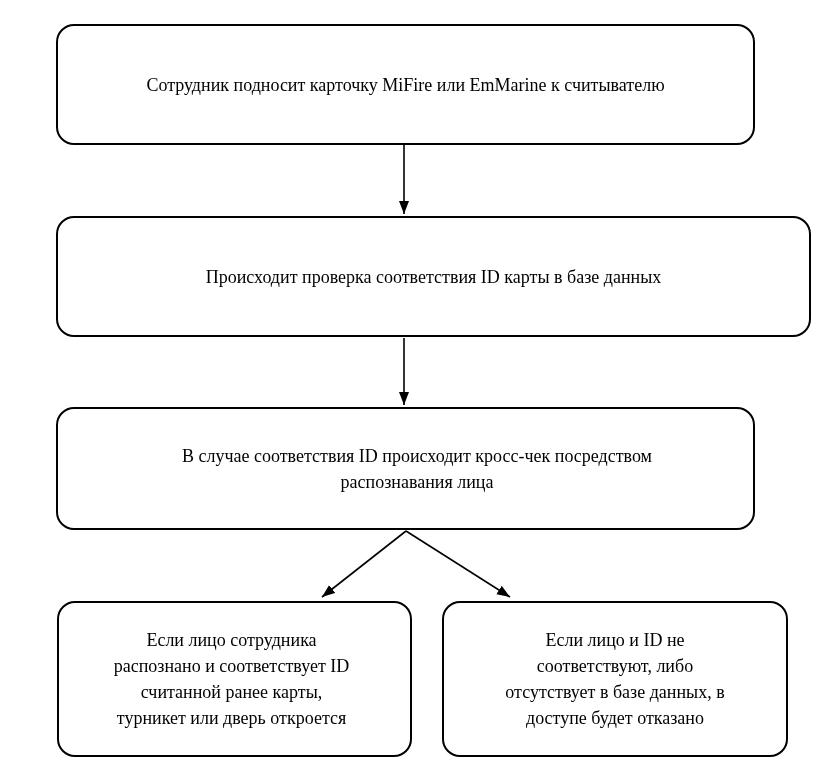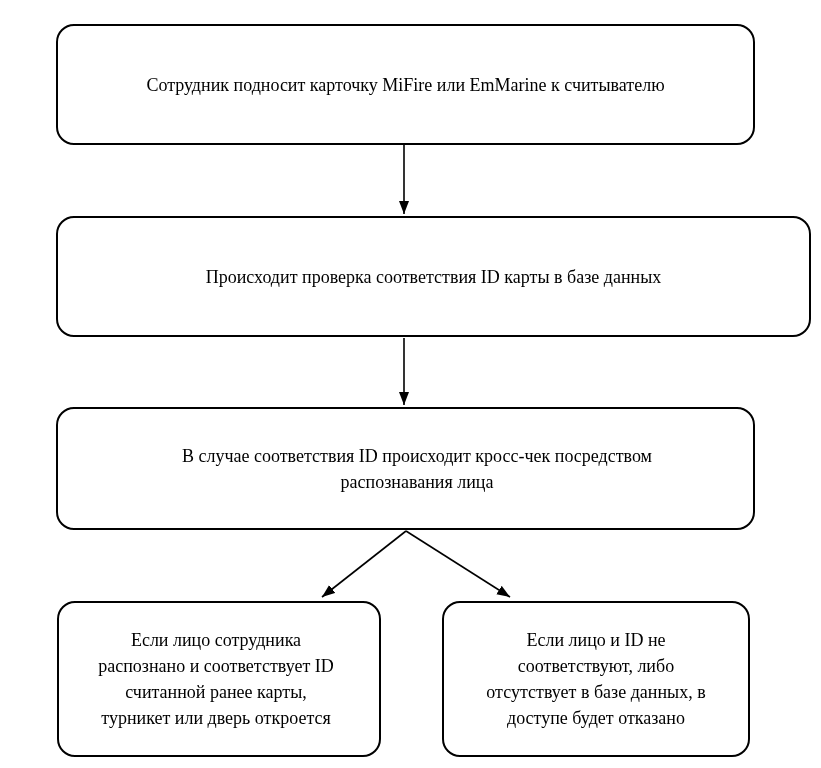--- a/index.html
+++ b/index.html
@@ -38,22 +38,22 @@
   .node-label {
     display: block;
     text-align: center;
     font-size: 18px;
     line-height: 26px;
     white-space: pre-line;
   }
   .node-step1 { left: 56px;  top: 24px;  width: 699px; height: 121px; }
   .node-step2 { left: 56px;  top: 216px; width: 755px; height: 121px; }
   .node-step3 { left: 56px;  top: 407px; width: 699px; height: 123px; padding-left: 37px; }
-  .node-step4 { left: 57px;  top: 601px; width: 324px; height: 156px; padding-left: 8px; }
-  .node-step5 { left: 442px; top: 601px; width: 308px; height: 156px; }
+  .node-step4 { left: 57px;  top: 601px; width: 355px; height: 156px; padding-left: 8px; }
+  .node-step5 { left: 442px; top: 601px; width: 346px; height: 156px; }
   .node-step3 .node-label { max-width: 600px; }
   .node-step4 .node-label,
   .node-step5 .node-label { max-width: 290px; }
 </style>
 </head>
 <body>
 
 <div class="canvas">
 
   <svg class="edges" viewBox="0 0 821 768" xmlns="http://www.w3.org/2000/svg">

